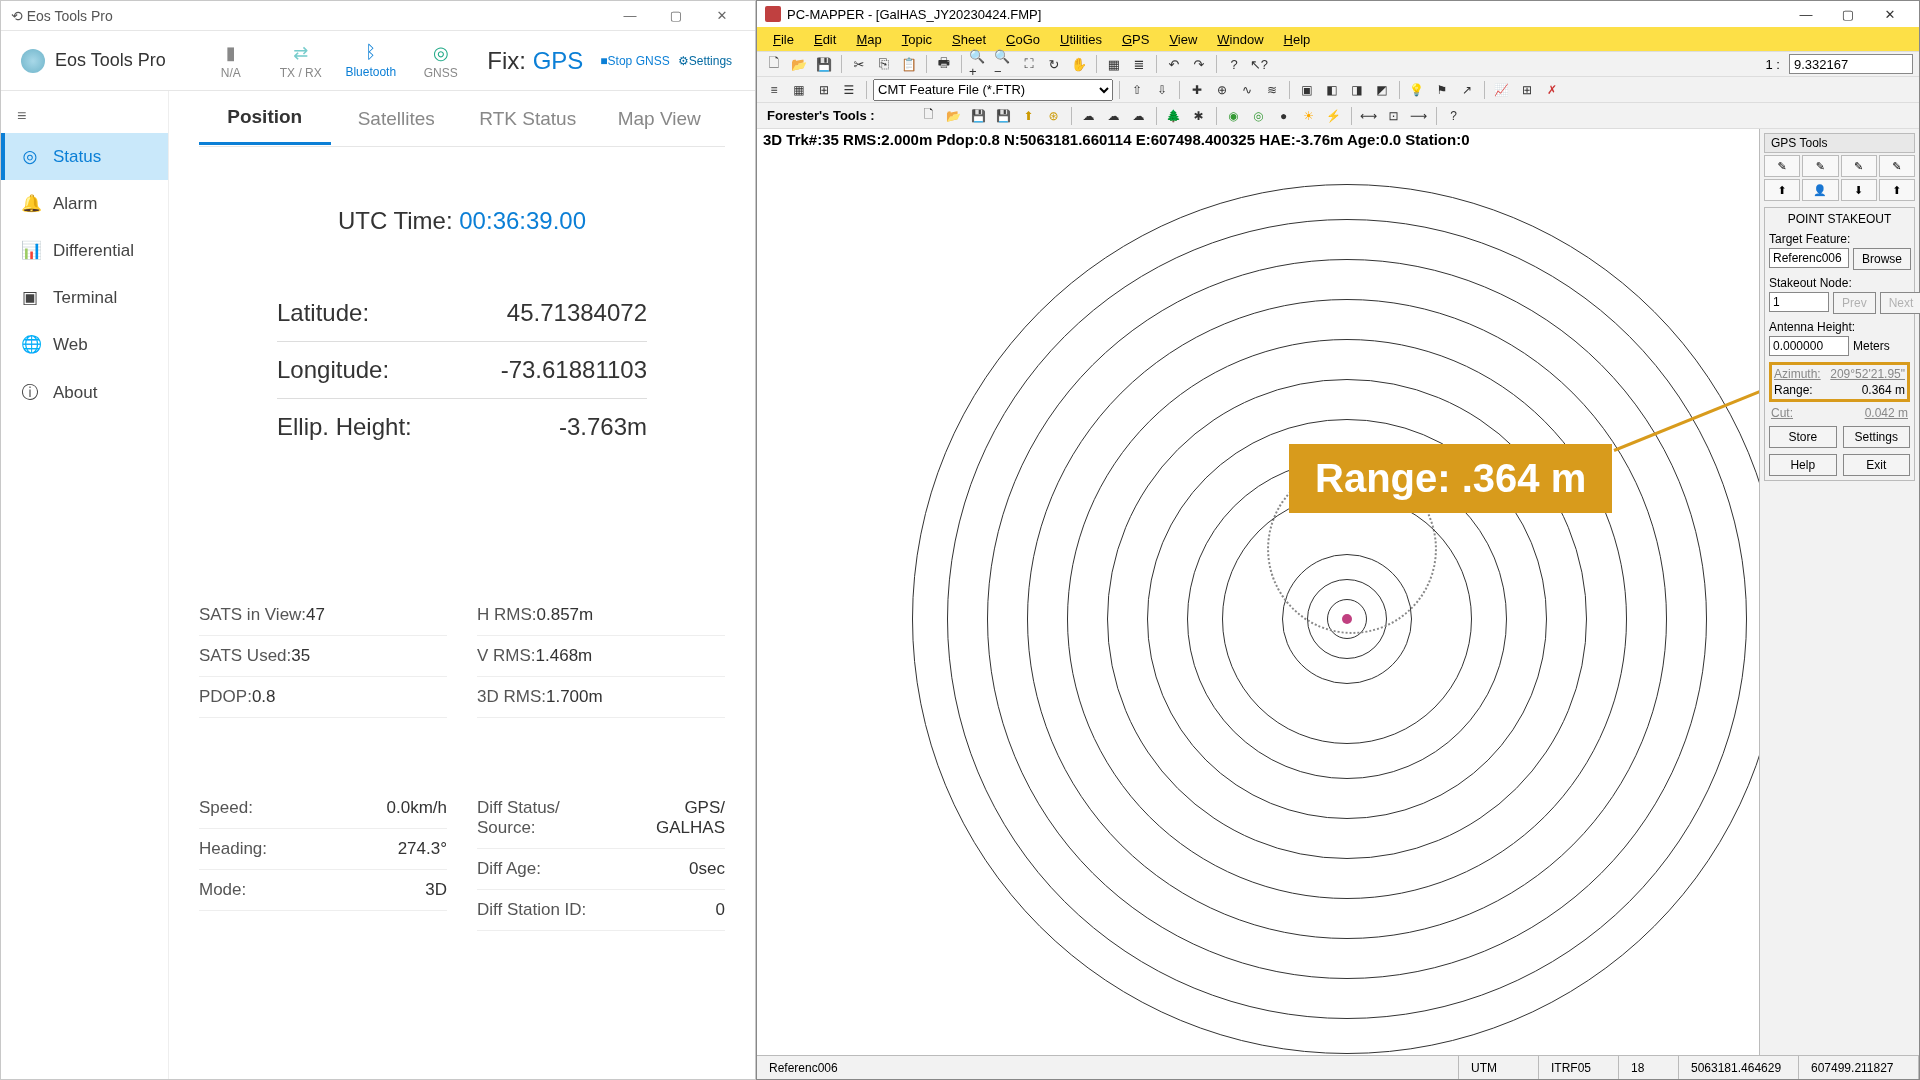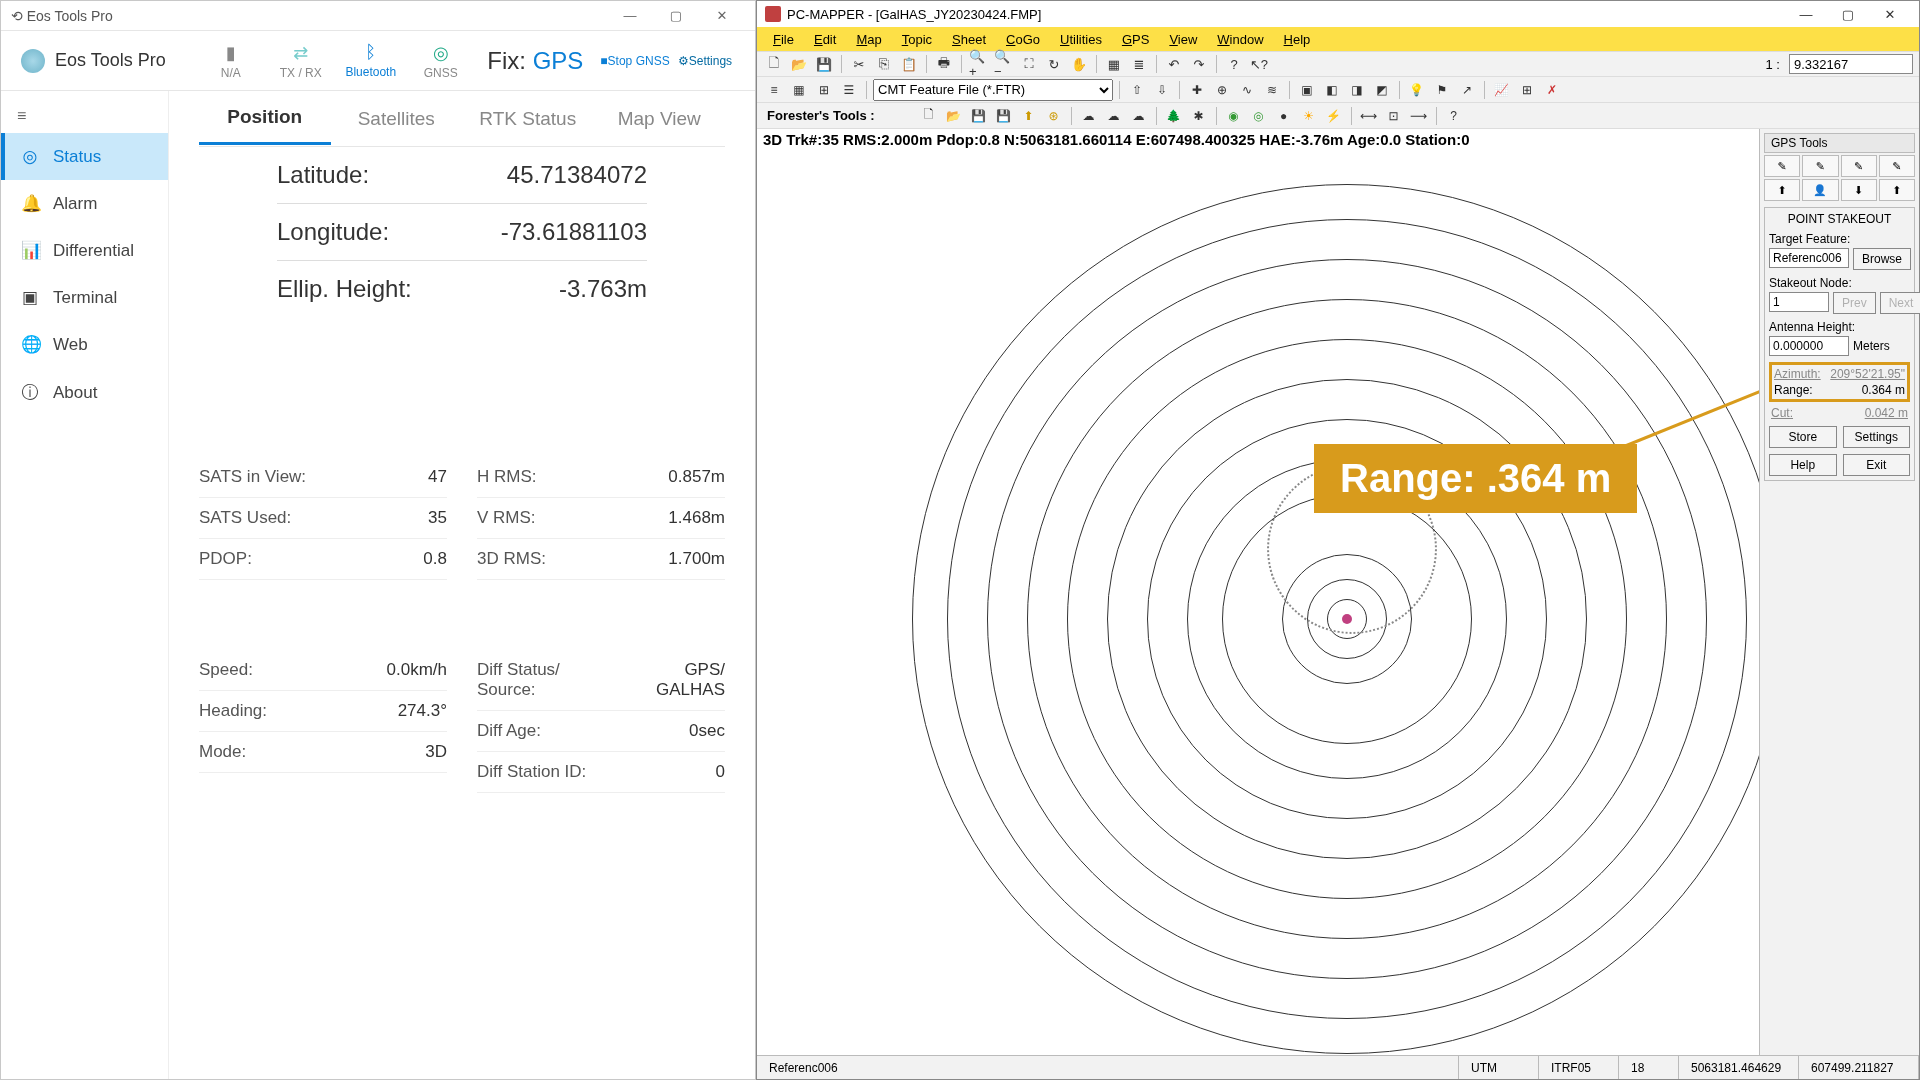--- a/index.html
+++ b/index.html
@@ -37,21 +37,21 @@
 
 .utc { text-align:center; margin:60px 0 50px; font-size:24px; color:#333; }
 .utc .utv { color:#0b7fd6; }
 
 .coord { width:370px; margin:0 auto; }
 .coord .row { display:flex; justify-content:space-between; padding:14px 0; font-size:24px; color:#333; border-bottom:1px solid #ddd; }
 .coord .row:last-child { border-bottom:none; }
 
 .stats { display:flex; gap:30px; margin-top:140px; }
 .stats .col { flex:1; }
-.stats .srow { display:flex; justify-content:space-between; padding:10px 0; font-size:17px; color:#333; border-bottom:1px solid #eee; }
+.stats .srow { display:flex; justify-content:flex-start; padding:10px 0; font-size:17px; color:#333; border-bottom:1px solid #eee; }
 .stats .srow .lbl { color:#555; }
 
 .stats2 { display:flex; gap:30px; margin-top:70px; }
 .stats2 .col { flex:1; }
 .stats2 .srow { display:flex; justify-content:space-between; padding:10px 0; font-size:17px; color:#333; border-bottom:1px solid #eee; }
 .stats2 .srow .lbl { color:#555; }
 .stats2 .srow .val { text-align:right; }
 
 
 .pcm { position:absolute; left:756px; top:0; width:1164px; height:1080px; background:#f2f2f2; border:1px solid #888; }
@@ -82,21 +82,21 @@
 
 .pcm-content { display:flex; height:calc(100% - 152px); }
 .pcm-canvas-wrap { flex:1; background:#fff; position:relative; overflow:hidden; }
 .pcm-track { height:24px; background:#fff; font-size:15px; font-weight:600; padding:2px 6px; white-space:nowrap; }
 
 .rings { position:absolute; left:50%; top:50%; transform:translate(-50%,-46%); }
 .ring { position:absolute; border:1.5px solid #333; border-radius:50%; transform:translate(-50%,-50%); }
 .center-dot { position:absolute; width:10px; height:10px; background:#c04080; border-radius:50%; transform:translate(-50%,-50%); }
 .dotted-ring { position:absolute; border:2px dotted #888; border-radius:50%; transform:translate(-50%,-50%); }
 
-.callout { position:absolute; left:557px; top:315px; background:#d89b1c; color:#fff; font-size:40px; font-weight:700; padding:12px 26px; white-space:nowrap; }
+.callout { position:absolute; left:532px; top:315px; background:#d89b1c; color:#fff; font-size:40px; font-weight:700; padding:12px 26px; white-space:nowrap; }
 .callout-line { position:absolute; left:857px; top:320px; width:170px; height:3px; background:#d89b1c; transform:rotate(-22deg); transform-origin:left center; }
 
 .pcm-side { width:160px; background:#f2f2f2; border-left:1px solid #bbb; font-size:12px; padding:4px; }
 .gps-tools-hdr { background:#e8e8e8; border:1px solid #bbb; padding:2px 6px; margin-bottom:2px; }
 .gps-tools-grid { display:grid; grid-template-columns:repeat(4,1fr); gap:2px; margin-bottom:6px; }
 .gps-tools-grid .gbtn { height:22px; border:1px solid #bbb; background:#f8f8f8; display:flex; align-items:center; justify-content:center; font-size:11px; cursor:pointer; }
 
 .stakeout { border:1px solid #bbb; padding:4px; }
 .stakeout .hdr { text-align:center; font-weight:500; margin-bottom:6px; }
 .stakeout .fld { margin-bottom:6px; }
@@ -175,20 +175,23 @@
     </div>
 
     <div class="eos-main">
       <div class="eos-tabs">
         <div class="tab active">Position</div>
         <div class="tab">Satellites</div>
         <div class="tab">RTK Status</div>
         <div class="tab">Map View</div>
       </div>
 
+      <div class="utc">
+        <span>UTC Time:</span> <span class="utv">00:36:39.00</span>
+      </div>
 
       <div class="coord">
         <div class="row">
             <span>Latitude:</span>
             <span>45.71384072</span>
           </div>
         <div class="row">
             <span>Longitude:</span>
             <span>-73.61881103</span>
           </div>

